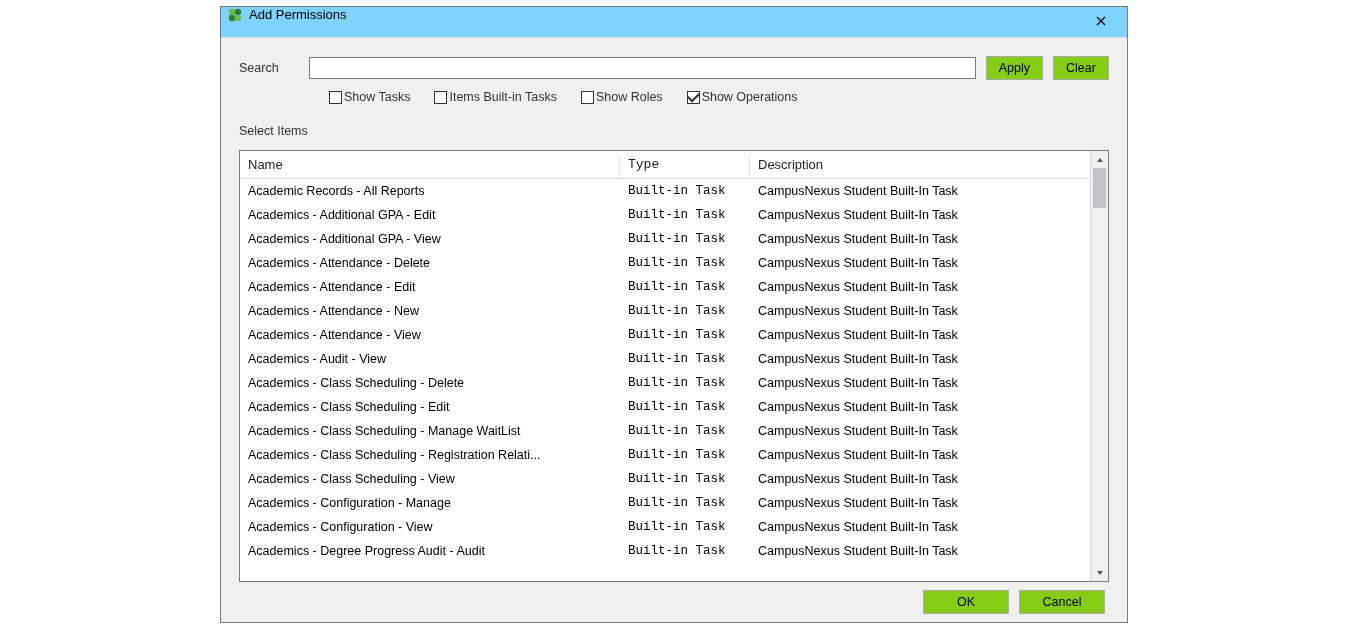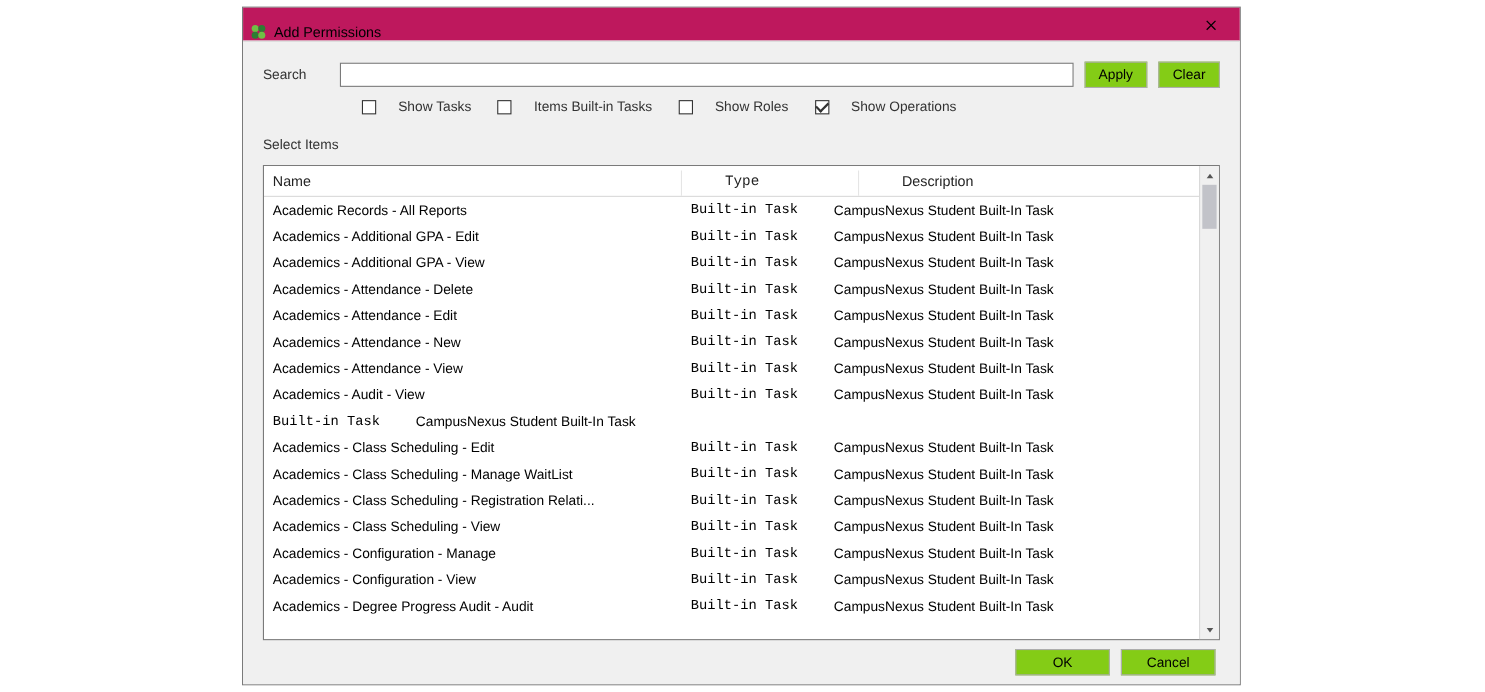--- a/index.html
+++ b/index.html
@@ -24,24 +24,24 @@
     height: 617px;
     border: 1px solid #7a7a7a;
     background: #ffffff;
     box-sizing: border-box;
     display: flex;
     flex-direction: column;
   }
   .titlebar {
     height: 30px;
     display: flex;
-    align-items: flex-end;
+    align-items: flex-start;
     padding: 0 6px 0 6px;
     box-sizing: border-box;
-    background: #be185d;
+    background: #7dd3fc;
   }
   .titlebar .app-icon {
     width: 16px;
     height: 16px;
     margin-right: 6px;
     display: inline-flex;
     align-items: center;
     justify-content: center;
   }
   .titlebar .title {
@@ -107,21 +107,21 @@
     display: flex;
     align-items: center;
     gap: 24px;
     padding-left: 90px;
     margin-bottom: 20px;
     color: #333;
   }
   .check {
     display: inline-flex;
     align-items: center;
-    gap: 20px;
+    gap: 2px;
     cursor: pointer;
     user-select: none;
   }
   .checkbox {
     width: 13px;
     height: 13px;
     border: 1px solid #333;
     background: #fff;
     display: inline-flex;
     align-items: center;
@@ -158,21 +158,20 @@
     flex-direction: column;
     min-width: 0;
   }
   .col-header {
     display: flex;
     height: 28px;
     border-bottom: 1px solid #d9d9d9;
     background: #ffffff;
     box-sizing: border-box;
     padding-top: 4px;
-    gap: 31px;
   }
   .col-header .col {
     padding: 2px 8px 4px 8px;
     border-right: 1px solid #e5e5e5;
     color: #222;
     font-size: 13px;
     box-sizing: border-box;
     cursor: pointer;
     white-space: nowrap;
     overflow: hidden;
@@ -341,20 +340,21 @@
                 <div class="cell c-name">Academics - Attendance - View</div>
                 <div class="cell c-type">Built-in Task</div>
                 <div class="cell c-desc">CampusNexus Student Built-In Task</div>
               </div>
               <div class="row">
                 <div class="cell c-name">Academics - Audit - View</div>
                 <div class="cell c-type">Built-in Task</div>
                 <div class="cell c-desc">CampusNexus Student Built-In Task</div>
               </div>
               <div class="row">
+                <div class="cell c-name">Academics - Class Scheduling - Delete</div>
                 <div class="cell c-type">Built-in Task</div>
                 <div class="cell c-desc">CampusNexus Student Built-In Task</div>
               </div>
               <div class="row">
                 <div class="cell c-name">Academics - Class Scheduling - Edit</div>
                 <div class="cell c-type">Built-in Task</div>
                 <div class="cell c-desc">CampusNexus Student Built-In Task</div>
               </div>
               <div class="row">
                 <div class="cell c-name">Academics - Class Scheduling - Manage WaitList</div>

